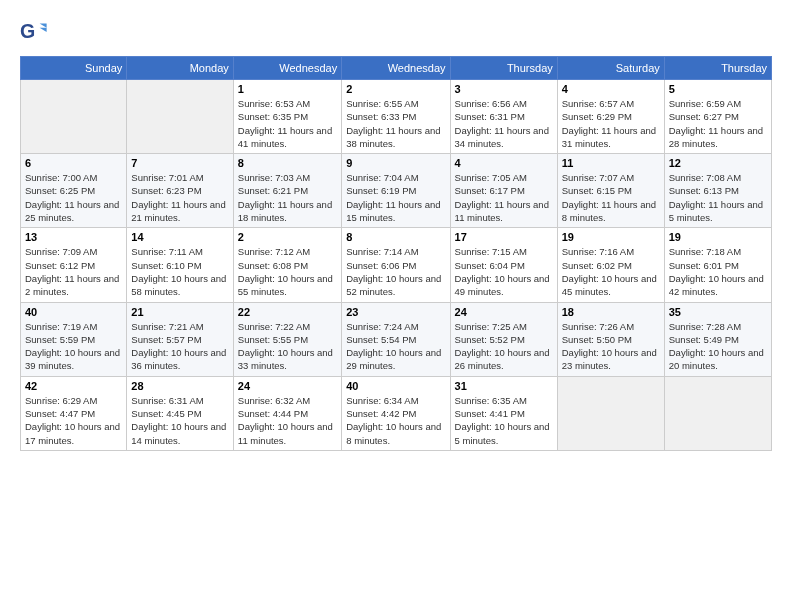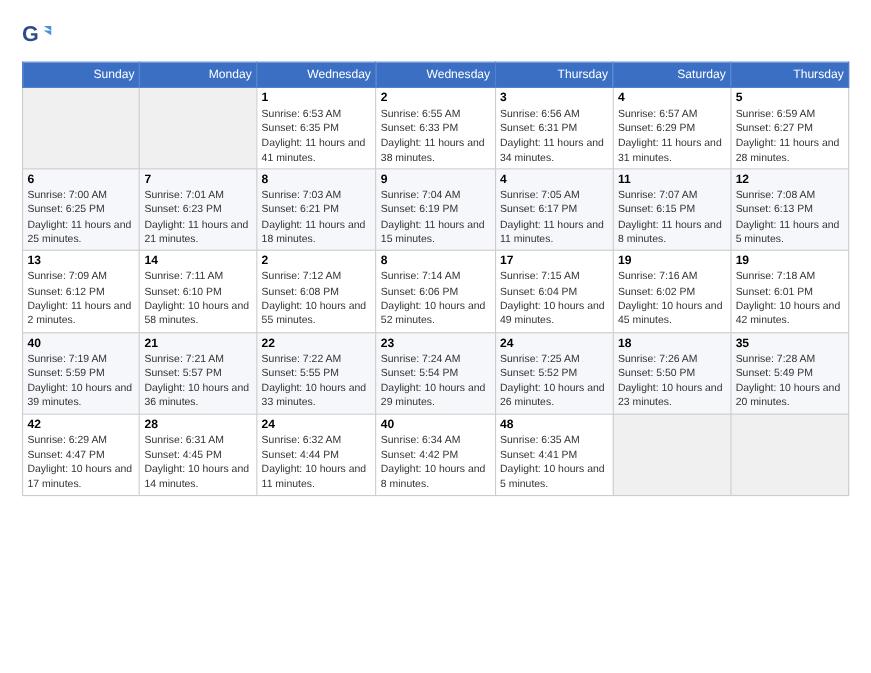--- a/index.html
+++ b/index.html
@@ -252,21 +252,21 @@
           </td>
           <td>
             <span class="day-num">24</span>
             <div class="day-info">Sunrise: 6:32 AM<br>Sunset: 4:44 PM<br>Daylight: 10 hours and 11 minutes.</div>
           </td>
           <td>
             <span class="day-num">40</span>
             <div class="day-info">Sunrise: 6:34 AM<br>Sunset: 4:42 PM<br>Daylight: 10 hours and 8 minutes.</div>
           </td>
           <td>
-            <span class="day-num">48</span>
+            <span class="day-num">31</span>
             <div class="day-info">Sunrise: 6:35 AM<br>Sunset: 4:41 PM<br>Daylight: 10 hours and 5 minutes.</div>
           </td>
           <td class="empty"></td>
           <td class="empty"></td>
         </tr>
       </tbody>
   </table>
 </div>
 
 </body></html>

